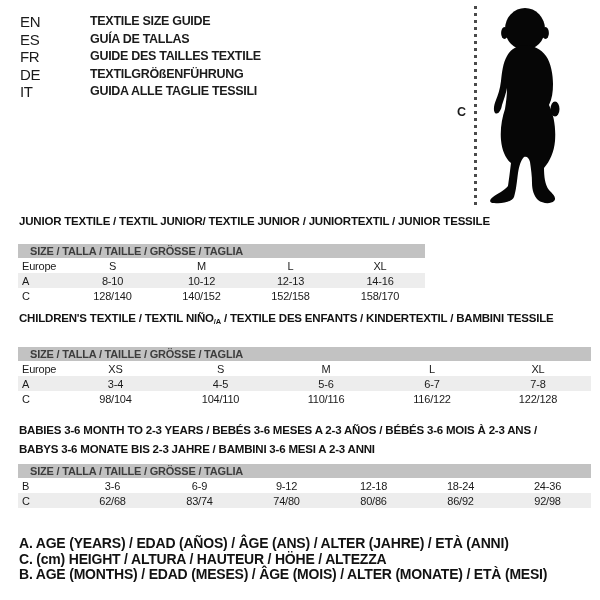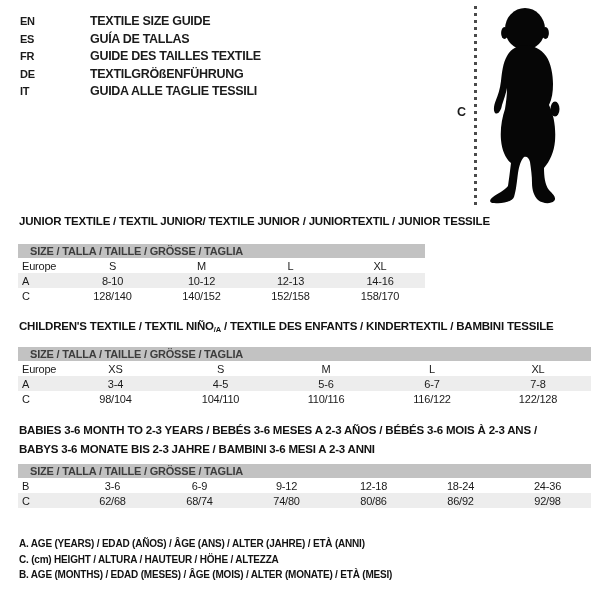--- a/index.html
+++ b/index.html
@@ -12,21 +12,21 @@
   body{
     position:relative;
     background:#ffffff;
     font-family:"Liberation Sans","DejaVu Sans",sans-serif;
     color:var(--text);
     overflow:hidden;
   }
   
   .lang-block{position:absolute;left:20px;top:13px;}
   .lang-row{display:flex;line-height:17.6px;}
-  .lang-code{width:38px;font-size:11px;font-weight:700;letter-spacing:-0.3px;}
+  .lang-code{width:38px;font-size:15px;font-weight:400;letter-spacing:-0.3px;}
   .lang-title{font-size:12.5px;font-weight:700;letter-spacing:-0.3px;margin-left:32px;}
   
   .figure-area{position:absolute;left:450px;top:0;width:150px;height:215px;}
   .height-line{
     position:absolute;left:24px;top:6px;width:3px;height:201px;
     background:repeating-linear-gradient(to bottom,#4a4a4a 0 3px,transparent 3px 7px);
   }
   .height-label{
     position:absolute;left:7px;top:105px;
     font-size:12.5px;font-weight:700;
@@ -53,21 +53,21 @@
   }
   .size-table td{
     height:15px;padding:0;text-align:center;color:var(--text);
     font-weight:400;white-space:nowrap;
   }
   .size-table td.row-label{text-align:left;padding-left:4px;}
   .size-table tr.alt{background:var(--row-alt);}
   
   .notes{position:absolute;left:19px;top:536px;}
   .note-line{
-    font-size:10px;font-weight:700;letter-spacing:-0.2px;
+    font-size:14px;font-weight:700;letter-spacing:-0.2px;
     line-height:15.6px;white-space:nowrap;color:#121212;
   }
 </style>
 </head>
 <body>
 
 <div class="lang-block">
   <div class="lang-row">
     <span class="lang-code">EN</span>
     <span class="lang-title">TEXTILE SIZE GUIDE</span>
@@ -164,21 +164,21 @@
     <tr>
       <td class="row-label">C</td>
       <td>128/140</td>
       <td>140/152</td>
       <td>152/158</td>
       <td>158/170</td>
     </tr>
   </tbody>
 </table>
 
-<h2 class="table-title" style="top:320px">
+<h2 class="table-title" style="top:312px">
   <span>CHILDREN'S TEXTILE / TEXTIL NIÑO</span><span class="subscript">/A</span><span> / TEXTILE DES ENFANTS / KINDERTEXTIL / BAMBINI TESSILE</span>
 </h2>
 <table class="size-table" style="top:347px;width:573px">
   <colgroup>
       <col style="width:45px">
       <col style="width:105px">
       <col style="width:105px">
       <col style="width:106px">
       <col style="width:106px">
       <col style="width:106px">
@@ -241,21 +241,21 @@
       <td>3-6</td>
       <td>6-9</td>
       <td>9-12</td>
       <td>12-18</td>
       <td>18-24</td>
       <td>24-36</td>
     </tr>
     <tr class="alt">
       <td class="row-label">C</td>
       <td>62/68</td>
-      <td>68/74</td>
+      <td>83/74</td>
       <td>74/80</td>
       <td>80/86</td>
       <td>86/92</td>
       <td>92/98</td>
     </tr>
   </tbody>
 </table>
 
 <footer class="notes">
   <div class="note-line">A. AGE (YEARS) / EDAD (AÑOS) / ÂGE (ANS) / ALTER (JAHRE) / ETÀ (ANNI)</div>

